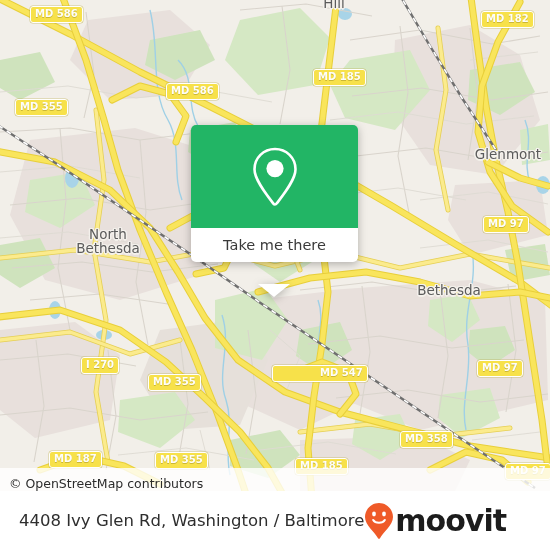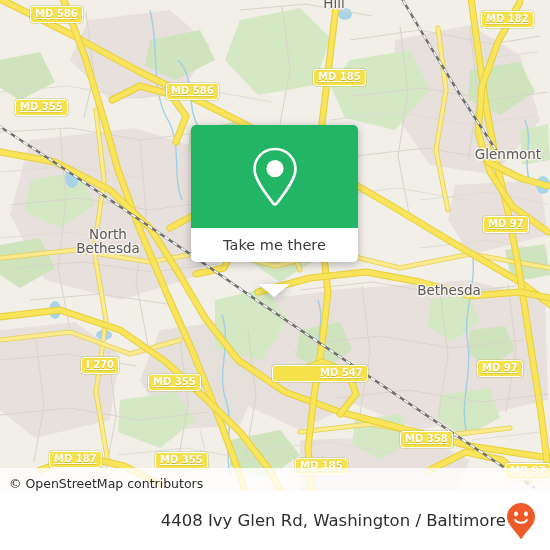--- a/index.html
+++ b/index.html
@@ -17,21 +17,20 @@
     text-shadow:1.5px 0 #f4f1ec,-1.5px 0 #f4f1ec,0 1.5px #f4f1ec,0 -1.5px #f4f1ec,
                 1px 1px #f4f1ec,-1px 1px #f4f1ec,1px -1px #f4f1ec,-1px -1px #f4f1ec;
     pointer-events:none;
   }
   .shield{
     position:absolute;background:#f7e14a;border:1.5px solid #ffffff;border-radius:3px;
     color:#fdfdfa;font-family:"DejaVu Sans",sans-serif;font-weight:bold;font-size:10px;
     line-height:12px;padding:1px 4px 2px 4px;white-space:nowrap;
     box-shadow:0 0 0 0.5px rgba(180,165,60,.55);
     text-shadow:0 0.5px 0 rgba(120,105,20,.35);
-    text-decoration:underline;
   }
 
   
   #attrib{
     position:absolute;left:0;bottom:0;width:550px;height:23px;
     background:rgba(255,255,255,0.80);
     font-family:"DejaVu Sans",sans-serif;font-size:12.5px;color:#2b2b2b;
     display:flex;align-items:flex-end;padding-left:9px;box-sizing:border-box;
   }
 
@@ -49,21 +48,21 @@
   }
   #callout-tail{
     position:absolute;left:67px;top:159px;width:0;height:0;
     border-left:16px solid transparent;border-right:16px solid transparent;
     border-top:13px solid #ffffff;
   }
 
   
   #footer{position:absolute;left:0;top:491px;width:550px;height:59px;background:#ffffff;overflow:hidden;}
   #footer-row{position:relative;width:550px;height:59px;display:flex;align-items:center;
-              justify-content:flex-end;padding:0 14px 0 19px;box-sizing:border-box;}
+              justify-content:flex-start;padding:0 14px 0 19px;box-sizing:border-box;}
   #footer-addr{font-family:"DejaVu Sans",sans-serif;font-size:16.5px;color:#2e2e2e;white-space:nowrap;}
   #logo{display:flex;align-items:center;gap:1px;}
   #logo-word{font-family:"DejaVu Sans",sans-serif;font-weight:bold;font-size:30px;
              color:#1c1c1c;letter-spacing:-1px;line-height:30px;}
 </style>
 </head>
 <body>
 
 <div id="app">
 
@@ -287,17 +286,18 @@
 
     <div id="footer-row">
       <div id="footer-addr">4408 Ivy Glen Rd, Washington / Baltimore</div>
       <div id="logo">
         <svg width="30" height="38" viewBox="0 0 30 38">
           <path d="M15 1 C7.3 1 1 7.3 1 15 C1 23 11 30.5 14 36.2 C14.45 37 15.55 37 16 36.2 C19 30.5 29 23 29 15 C29 7.3 22.7 1 15 1 Z" fill="#ef5a28"></path>
           <ellipse cx="10" cy="12" rx="1.9" ry="2.4" fill="#ffffff"></ellipse>
           <ellipse cx="20" cy="12" rx="1.9" ry="2.4" fill="#ffffff"></ellipse>
           <path d="M9.2 18 C11.3 21.6 18.7 21.6 20.8 18" fill="none" stroke="#ffffff" stroke-width="2.1" stroke-linecap="round"></path>
         </svg>
+        <span id="logo-word">moovit</span>
       </div>
     </div>
   </div>
 
 </div>
 
 </body></html>

